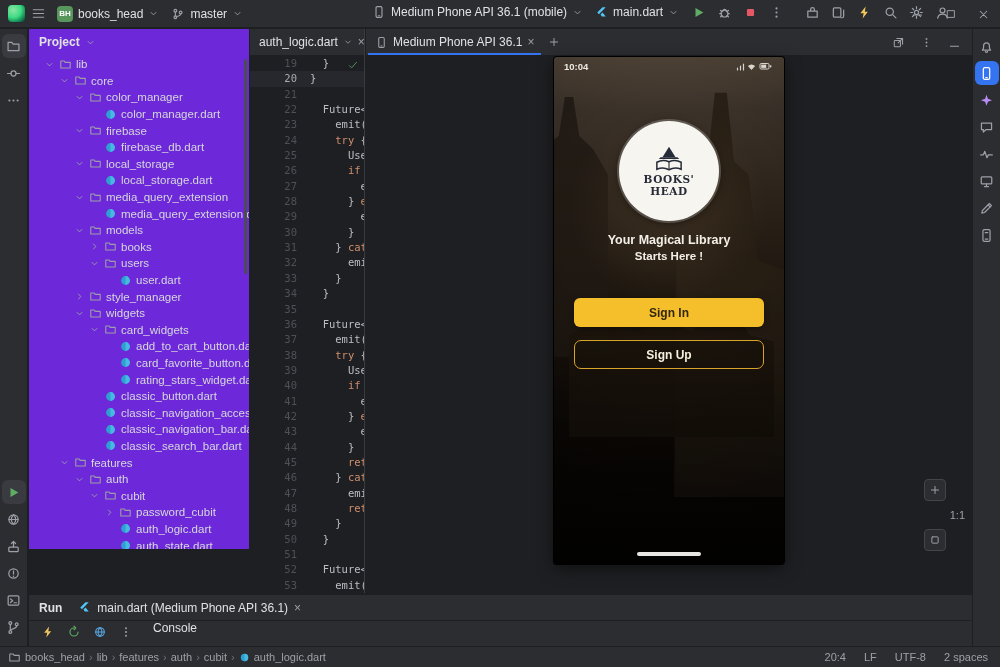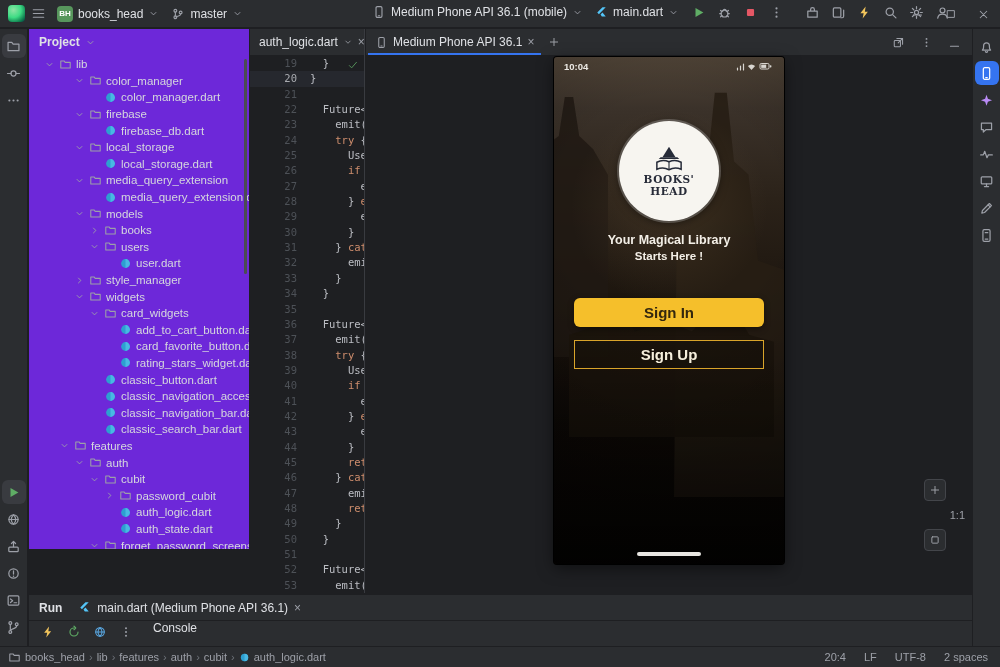--- a/index.html
+++ b/index.html
@@ -82,23 +82,23 @@
   .phone-statusbar{position:absolute;left:0;top:0;width:100%;height:18px;display:flex;align-items:center;
                    justify-content:space-between;padding:0 10px;color:#ece9e4;font-size:9.5px;font-weight:bold;}
   .logo{position:absolute;left:50%;transform:translateX(-50%);top:64px;width:100px;height:100px;border-radius:50%;
         background:#f7f5f0;box-shadow:0 0 0 2px rgba(255,255,255,.22),0 2px 10px rgba(0,0,0,.55);
         display:flex;flex-direction:column;align-items:center;justify-content:center;}
   .logo-text{font-family:"DejaVu Serif",serif;font-size:10.5px;font-weight:bold;letter-spacing:.6px;color:#272b38;line-height:12px;}
   .tagline{position:absolute;left:0;width:100%;text-align:center;color:#f3efe7;font-weight:bold;}
   .tag1{top:176px;font-size:12.5px;}
   .tag2{top:193px;font-size:11.5px;}
   .pbtn{position:absolute;left:20px;width:190px;height:29px;border:none;border-radius:6px;font-family:"Liberation Sans",sans-serif;
-        font-size:15px;font-weight:bold;display:flex;align-items:center;justify-content:center;cursor:default;}
+        font-size:12px;font-weight:bold;display:flex;align-items:center;justify-content:center;cursor:default;}
   .btn-signin{top:241px;background:#f5bf2b;color:#33270e;box-shadow:0 2px 6px rgba(0,0,0,.4);}
-  .btn-signup{top:283px;background:rgba(20,14,6,.25);border:1.5px solid #d9a42a;border-radius:0;color:#f6efdc;font-weight:600;}
+  .btn-signup{top:283px;background:rgba(20,14,6,.25);border:1.5px solid #d9a42a;border-radius:7px;color:#f6efdc;font-weight:600;}
   .home-pill{position:absolute;left:50%;transform:translateX(-50%);bottom:8px;width:64px;height:4px;border-radius:2px;background:#e8e6e2;}
   .zoomctl{position:absolute;right:7px;top:423px;display:flex;flex-direction:column;align-items:center;gap:8px;}
   .zoombtn{width:22px;height:22px;border:1px solid #43454a;border-radius:4px;background:#2b2d30;
            display:flex;align-items:center;justify-content:center;}
   .zoomlabel{font-size:11px;color:#9da0a8;margin-left:44px;}
 
   
   .run-panel{position:absolute;left:29px;top:594px;width:943px;height:52px;background:#2b2d30;border-top:1px solid #1e1f22;}
   .run-header{height:25px;display:flex;align-items:center;padding-left:10px;gap:16px;}
   .run-title{font-weight:bold;color:#dfe1e5;}
@@ -447,20 +447,35 @@
                 <path d="M4.5 6.5L8 10l3.5-3.5" stroke="currentColor" fill="none" stroke-width="1.3" stroke-linecap="round" stroke-linejoin="round"></path>
               </svg>
             </span>
           </span>
           <span class="ic">
             <svg viewBox="0 0 16 16" width="13" height="13">
               <path d="M2.2 3.6h4l1.4 1.8h6.2v7H2.2z" stroke="currentColor" fill="none" stroke-width="1.3" stroke-linecap="round" stroke-linejoin="round"></path>
             </svg>
           </span>
           <span>lib</span>
+        </div>
+        <div class="tree-row" style="padding-left: 29px;">
+          <span class="twisty">
+            <span class="ic">
+              <svg viewBox="0 0 16 16" width="11" height="11">
+                <path d="M4.5 6.5L8 10l3.5-3.5" stroke="currentColor" fill="none" stroke-width="1.3" stroke-linecap="round" stroke-linejoin="round"></path>
+              </svg>
+            </span>
+          </span>
+          <span class="ic">
+            <svg viewBox="0 0 16 16" width="13" height="13">
+              <path d="M2.2 3.6h4l1.4 1.8h6.2v7H2.2z" stroke="currentColor" fill="none" stroke-width="1.3" stroke-linecap="round" stroke-linejoin="round"></path>
+            </svg>
+          </span>
+          <span>core</span>
         </div>
         <div class="tree-row" style="padding-left: 44px;">
           <span class="twisty">
             <span class="ic">
               <svg viewBox="0 0 16 16" width="11" height="11">
                 <path d="M4.5 6.5L8 10l3.5-3.5" stroke="currentColor" fill="none" stroke-width="1.3" stroke-linecap="round" stroke-linejoin="round"></path>
               </svg>
             </span>
           </span>
           <span class="ic">

